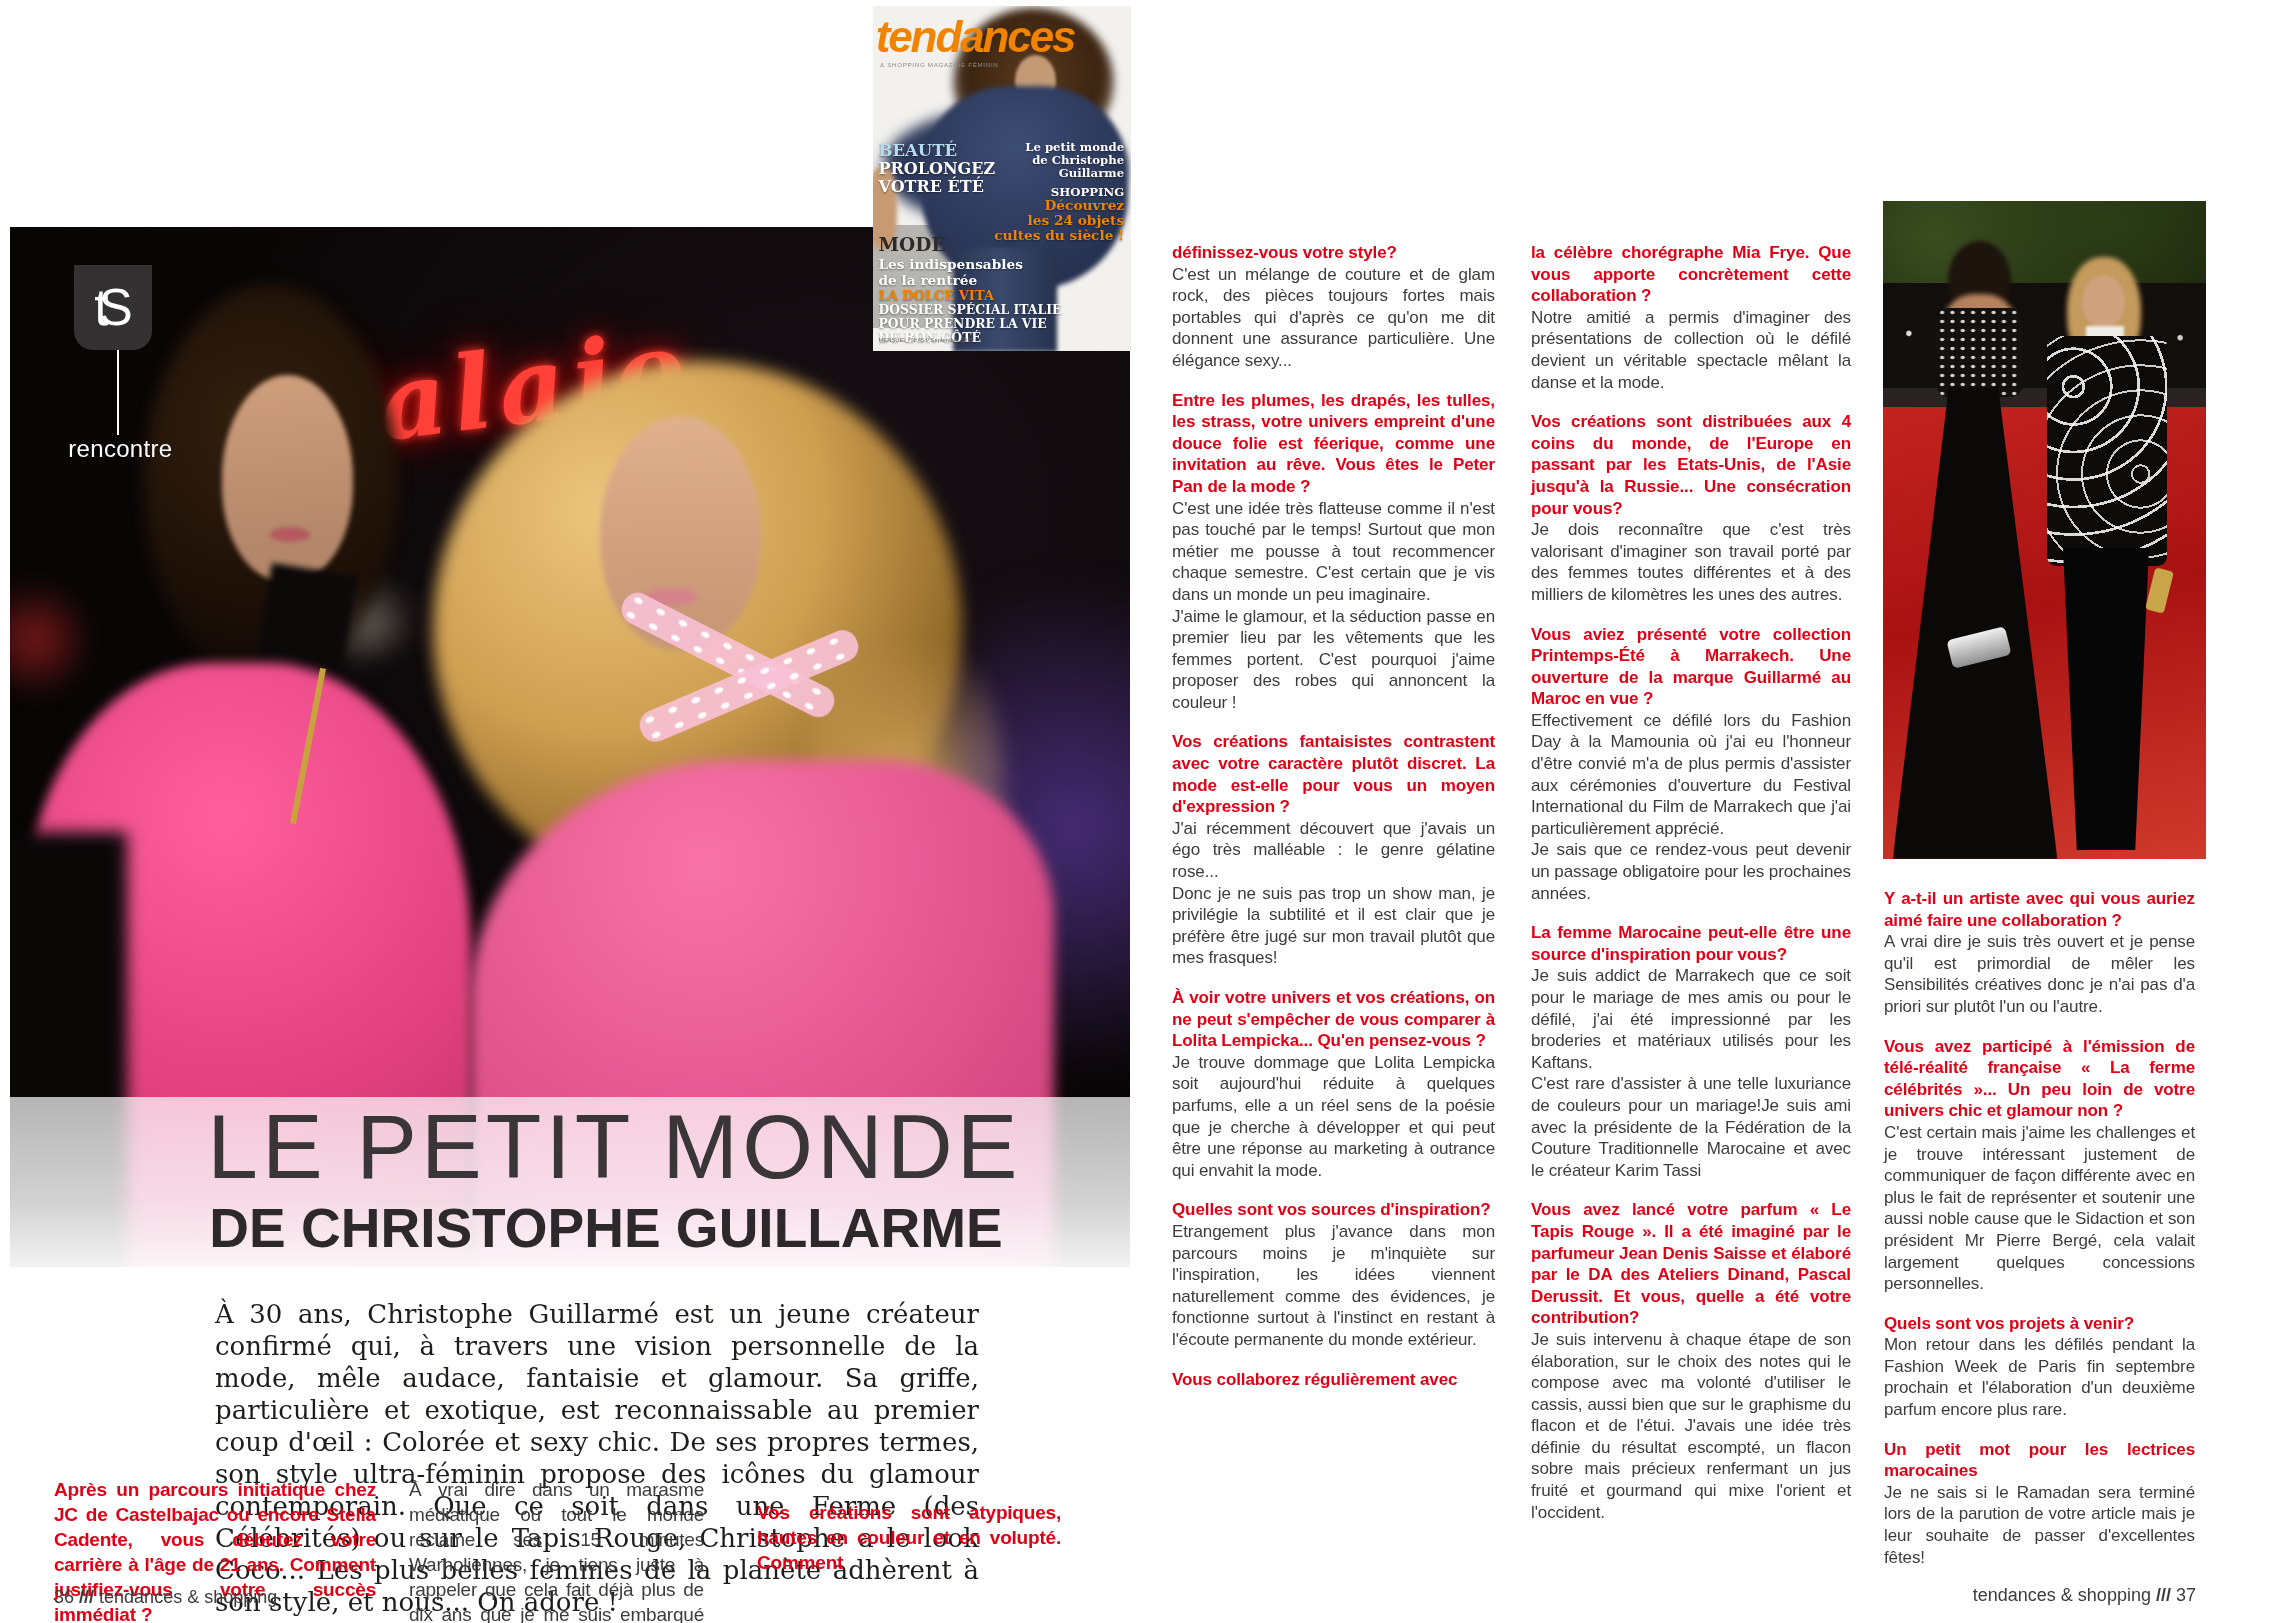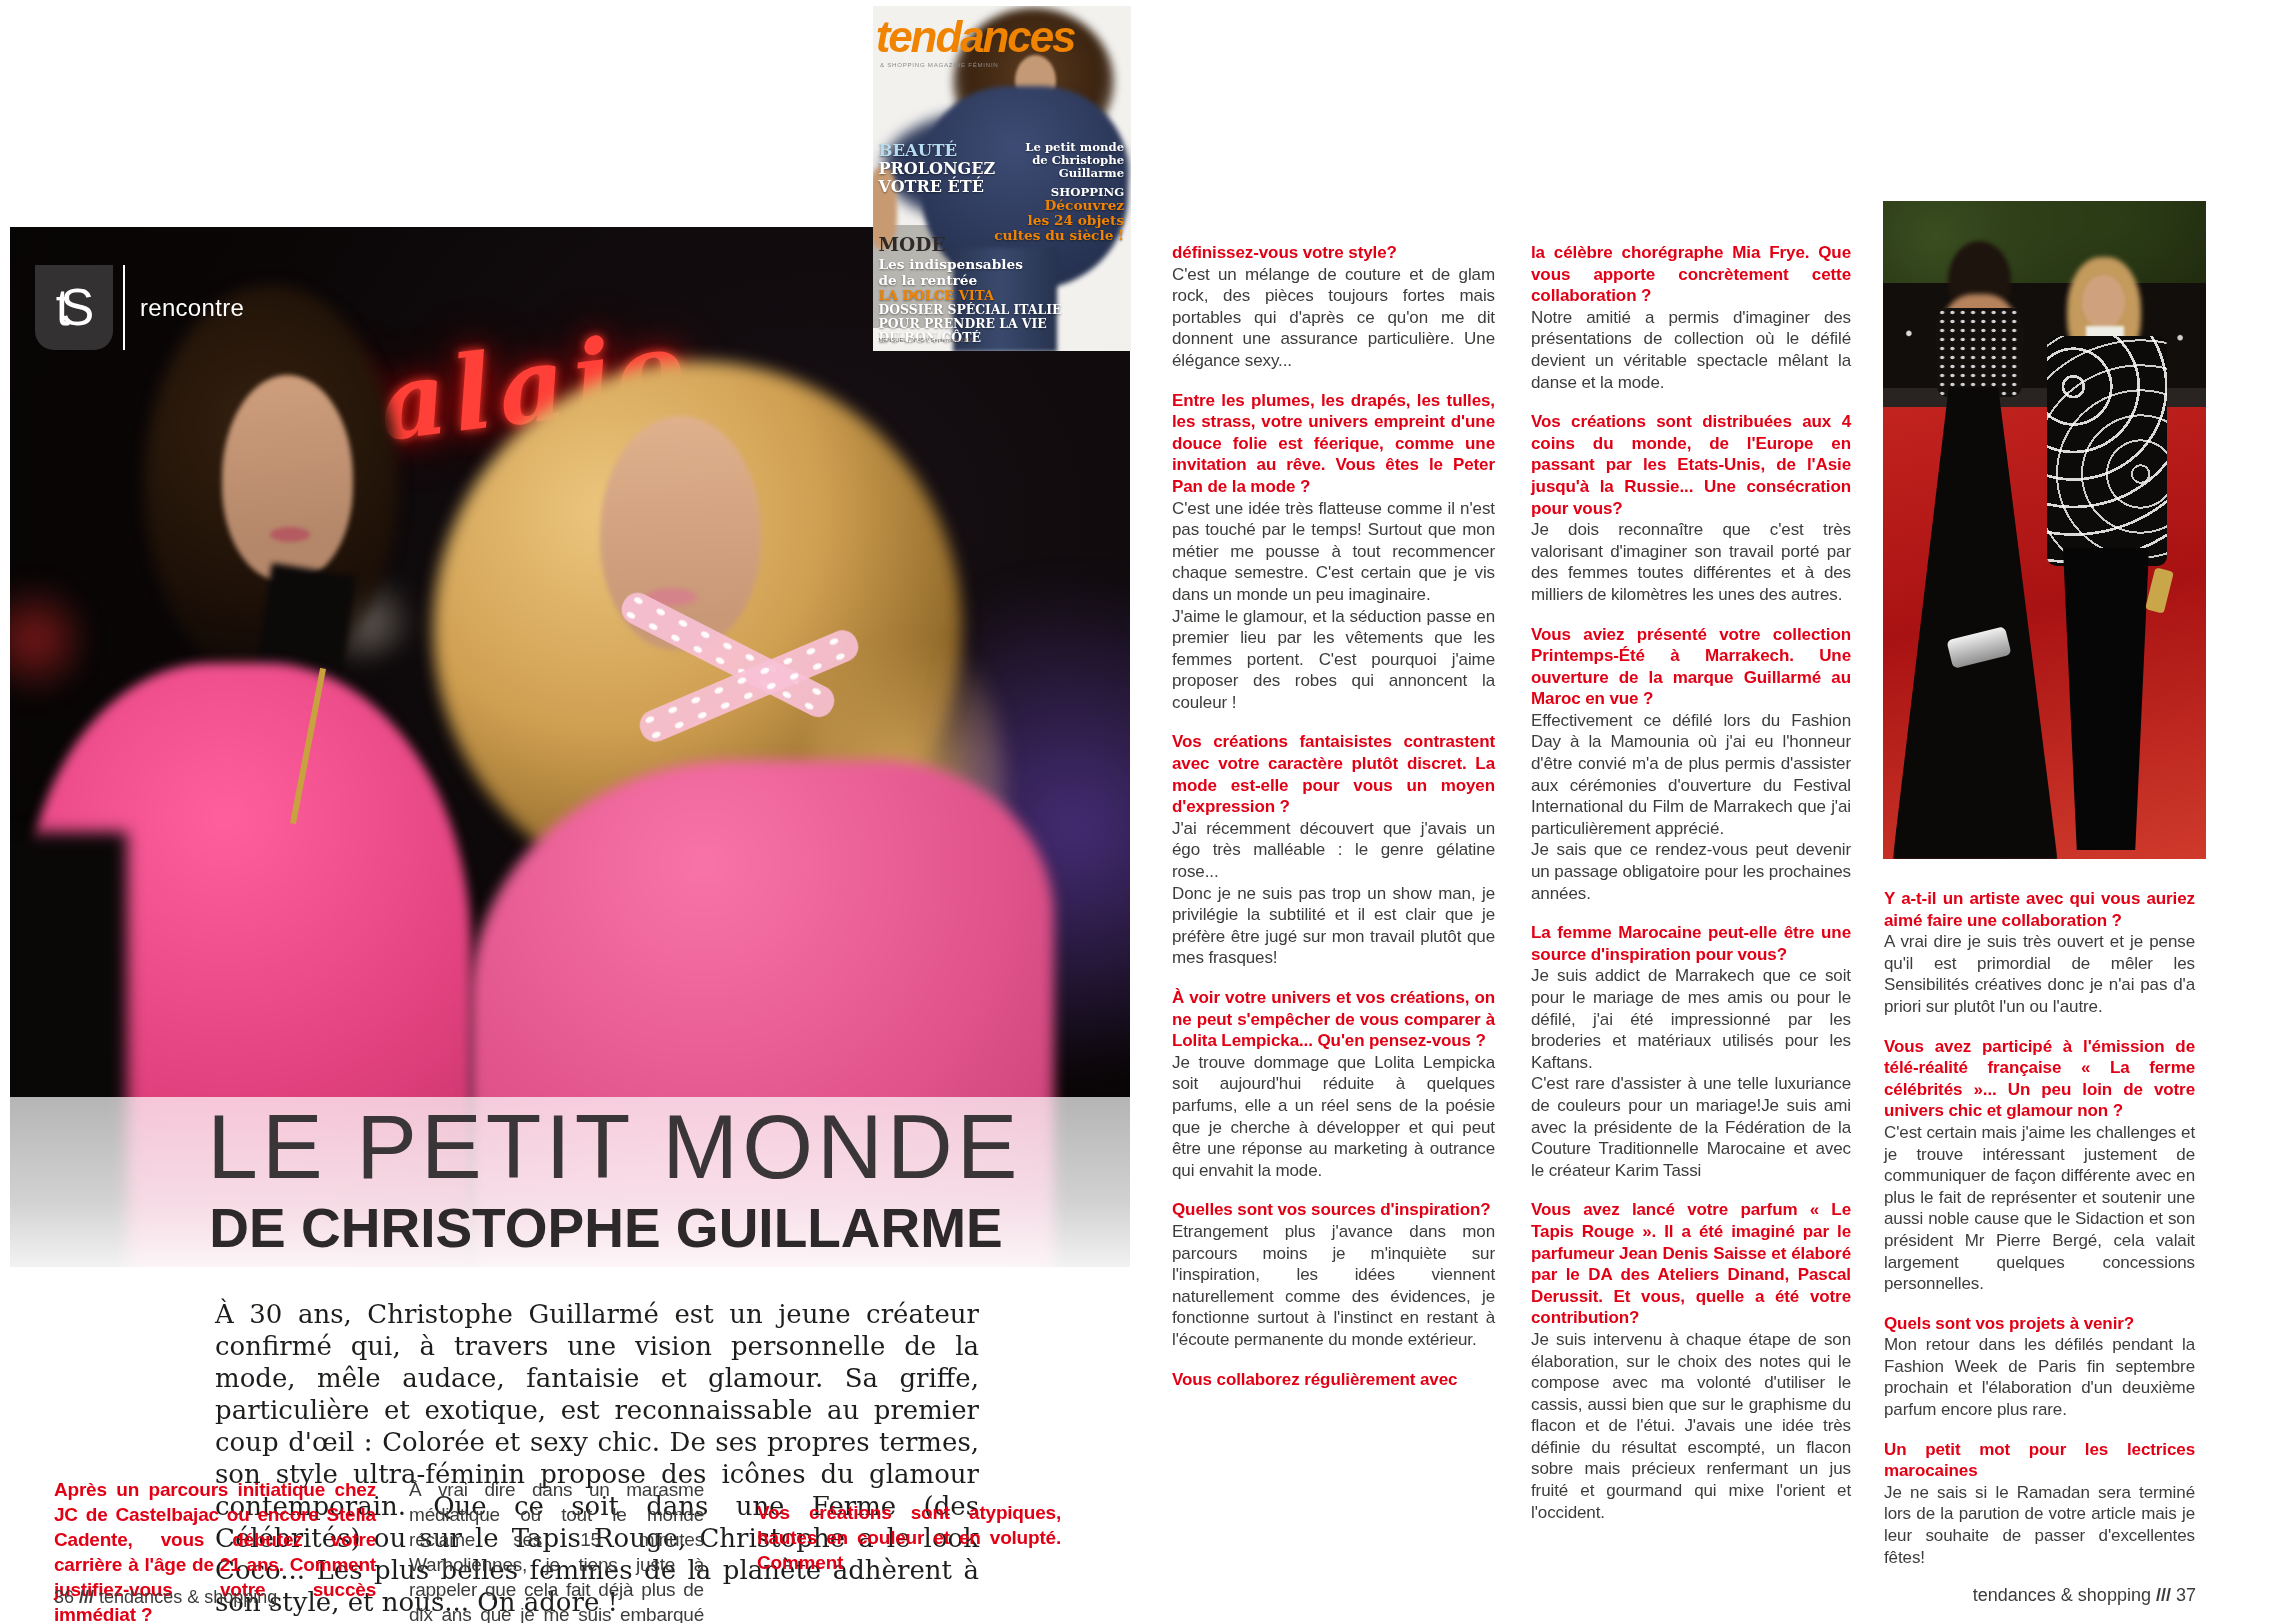--- a/index.html
+++ b/index.html
@@ -42,21 +42,21 @@
     background:radial-gradient(circle at 40% 20%, #f873a8 0%, #e0538b 55%, #c03a71 100%);filter:blur(6.2px);}
   .mp-strap{position:absolute;width:234px;height:32px;border-radius:15px;
     background-color:rgba(248,193,214,.9);
     background-image:radial-gradient(rgba(255,255,255,.95) 4.1px, rgba(255,255,255,0) 4.8px);
     background-size:25px 16.5px;filter:blur(0.7px);}
   .mp-strap.s1{left:601px;top:412px;transform:rotate(27deg);}
   .mp-strap.s2{left:622px;top:443px;transform:rotate(-23deg);}
   .mp-purple{position:absolute;left:941px;top:275px;width:247px;height:653px;border-radius:50%;
     background:radial-gradient(circle,rgba(116,74,208,.55),rgba(116,74,208,0) 72%);filter:blur(19px);}
 
-  .brand{position:absolute;left:25px;top:38px;display:flex;align-items:center;}
+  .brand{position:absolute;left:43px;top:38px;display:flex;align-items:center;flex-direction:column;}
   .brand-box{width:78px;height:85px;background:#343132;border-radius:0 0 19px 19px;color:#ffffff;
     display:flex;align-items:center;justify-content:center;}
   .brand-box span{font-size:51px;font-weight:300;letter-spacing:-9.6px;padding-right:8.2px;}
   .brand-rule{width:2.1px;height:85px;background:#ffffff;margin-left:9.6px;}
   .brand-label{color:#ffffff;font-size:24px;margin-left:15px;letter-spacing:0.3px;}
 
   .title-band{position:absolute;left:0;bottom:0;width:100%;height:170px;
     background:linear-gradient(180deg,rgba(255,255,255,.70) 0%,rgba(255,255,255,.82) 62%,rgba(255,255,255,.95) 100%);}
   .title-l1{position:absolute;left:197px;top:4.1px;font-size:91px;line-height:1;font-weight:400;
     color:#3a3536;letter-spacing:4.1px;white-space:nowrap;}

